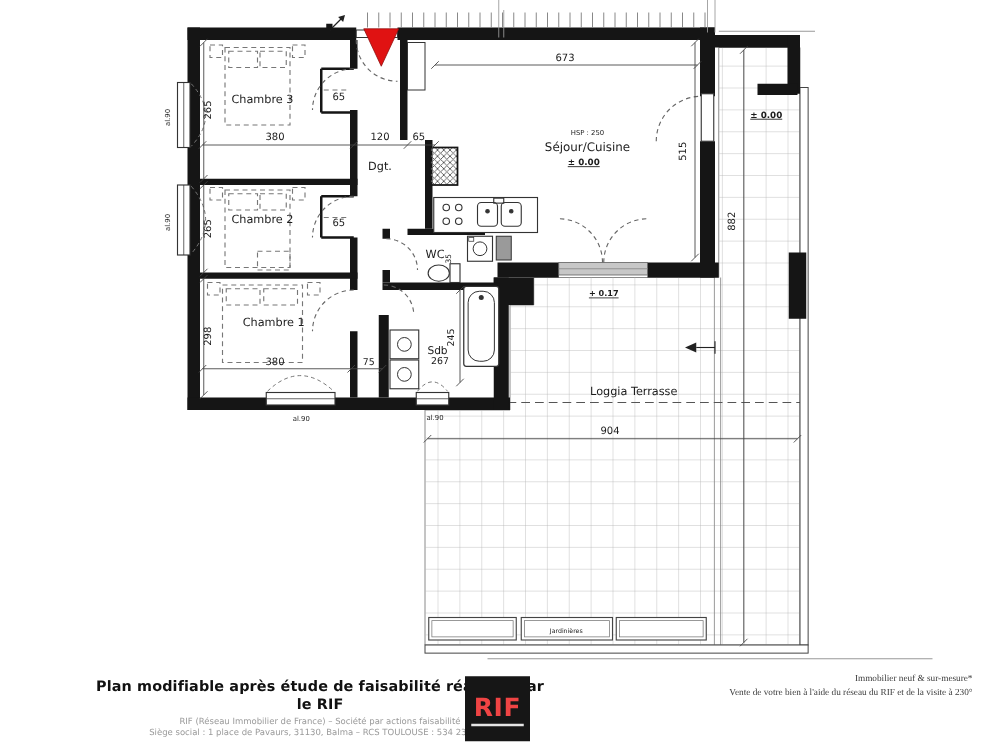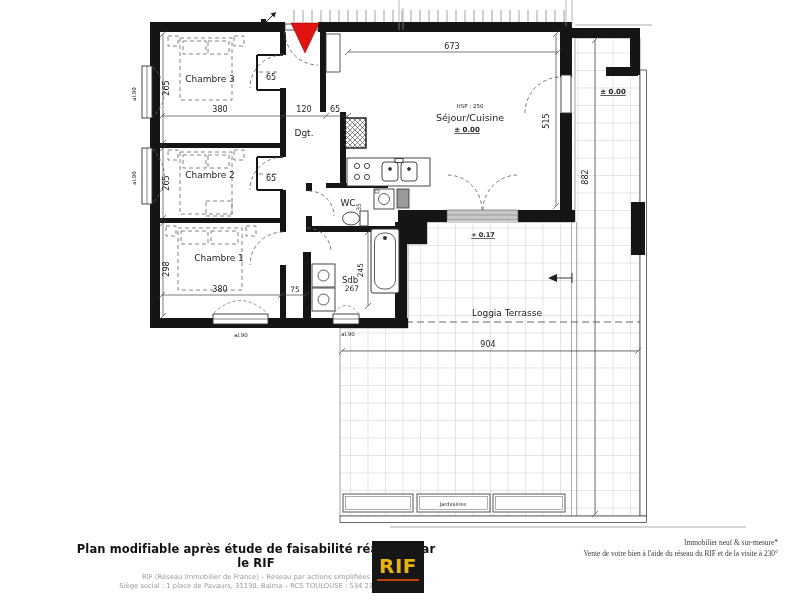--- a/index.html
+++ b/index.html
@@ -5,22 +5,22 @@
   html,body{margin:0;padding:0;background:#fff;}
   .page{position:relative;width:800px;height:600px;background:#fff;overflow:hidden;
         font-family:"DejaVu Sans", sans-serif;}
   svg text{font-family:"DejaVu Sans", sans-serif;fill:#1c1c1c;}
   .footer{position:absolute;left:0;top:538px;width:800px;height:62px;background:#fff;}
   .f-left{position:absolute;left:70px;top:4px;width:372px;text-align:center;}
   .f-head{font-size:11.5px;font-weight:bold;color:#111;letter-spacing:0.1px;}
   .f-sub{font-size:6.8px;color:#9a9a9a;line-height:9px;margin-top:3px;}
   .f-logo{position:absolute;left:372px;top:3px;width:52px;height:52px;background:#161616;
           display:flex;align-items:center;justify-content:center;}
-  .f-logo span{color:#eab308;font-weight:bold;font-size:20px;letter-spacing:0.5px;
-               border-bottom:2px solid #c2410c;padding:0 2px 1px 2px;}
+  .f-logo span{color:#ef4444;font-weight:bold;font-size:20px;letter-spacing:0.5px;
+               border-bottom:2px solid #e5e5e5;padding:0 2px 1px 2px;}
   .f-right{position:absolute;left:448px;top:0;width:330px;font-size:7.4px;
            color:#3a3a3a;line-height:10.5px;text-align:right;font-family:Liberation Serif, serif;}
 </style>
 </head>
 <body>
 
 <div class="page">
 
 <svg width="800" height="540" viewBox="0 0 800 540">
   <defs>
@@ -271,21 +271,21 @@
     <text x="241" y="337" font-size="5.5" fill="#777">al.90</text>
     <text x="348" y="336" font-size="5.5" fill="#777">al.90</text>
   </g>
 </svg>
 
 
 <div class="footer">
   <div class="f-left">
     <div class="f-head">Plan modifiable après étude de faisabilité réalisée par le RIF</div>
     <div class="f-sub">
-      <div>RIF (Réseau Immobilier de France) – Réseau par actions simplifiées</div>
+      <div>RIF (Réseau Immobilier de France) – Société par actions faisabilité</div>
       <div>Siège social : 1 place de Pavaurs, 31130, Balma – RCS TOULOUSE : 534 234 174</div>
     </div>
   </div>
   <div class="f-logo">
     <span>RIF</span>
   </div>
   <div class="f-right">
     <div>Immobilier neuf &amp; sur-mesure*</div>
     <div>Vente de votre bien à l'aide du réseau du RIF et de la visite à 230°</div>
   </div>

